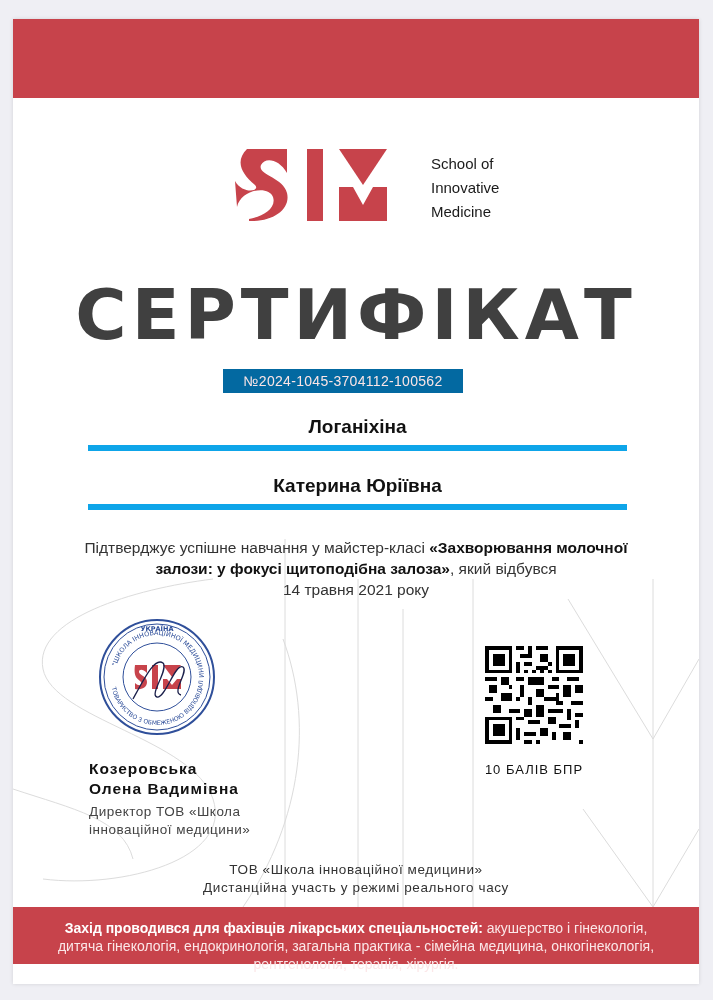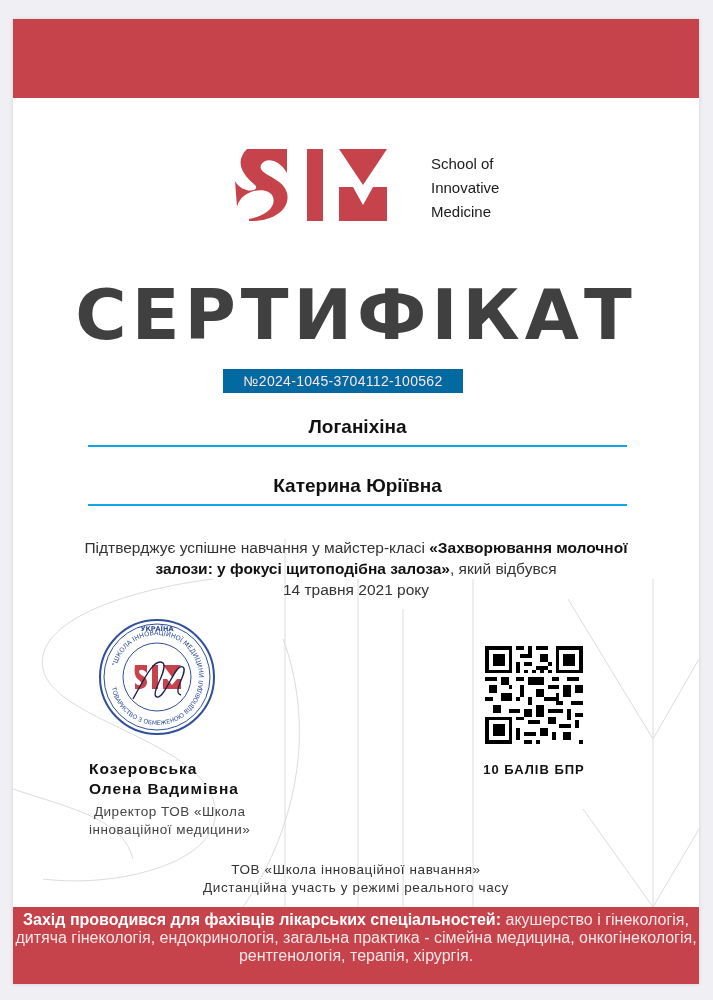--- a/index.html
+++ b/index.html
@@ -50,56 +50,56 @@
     background: #0369a1;
     color: #fbe5e6;
     font-size: 14px; line-height: 24px;
     text-align: center;
     letter-spacing: 0.3px;
   }
   .name-line {
     position: absolute; left: 75px; width: 539px;
     text-align: center;
     font-size: 19px; font-weight: bold; color: #111;
-    border-bottom: 2px solid #0ea5e9;
+    border-bottom: 6px solid #0ea5e9;
     height: 33px; line-height: 30px;
   }
   .surname { top: 393px; }
   .given { top: 452px; }
   .confirm {
     position: absolute; left: 60px; top: 518px; width: 566px;
     text-align: center;
     font-size: 15.5px; line-height: 21px; color: #333;
   }
   .confirm b { color: #111; }
   .stamp { position: absolute; left: 84px; top: 598px; width: 120px; height: 120px; }
   .signer {
     position: absolute; left: 76px; top: 740px;
     font-size: 15.5px; line-height: 20px; color: #111; font-weight: bold; letter-spacing: 1px;
   }
   .signer-role {
     position: absolute; left: 76px; top: 784px;
-    font-size: 13.5px; line-height: 18px; color: #444; letter-spacing: 0.5px; text-align: center;
+    font-size: 13.5px; line-height: 18px; color: #444; letter-spacing: 0.5px;
   }
   .qr { position: absolute; left: 472px; top: 627px; width: 98px; height: 98px; }
   .points {
     position: absolute; left: 440px; top: 743px; width: 162px;
-    text-align: center; font-weight: bold; font-size: 13px; letter-spacing: 1px; color: #111;
+    text-align: center; font-weight: normal; font-size: 13px; letter-spacing: 1px; color: #111;
   }
   .org {
     position: absolute; left: 0; top: 842px; width: 100%;
     text-align: center; font-size: 13.5px; line-height: 18px; color: #333; letter-spacing: 0.6px;
   }
   .banner-bottom {
-    position: absolute; left: 0; top: 888px; width: 100%; height: 77px;
+    position: absolute; left: 0; top: 888px; width: 100%; height: 57px;
     background: #c7434b;
     color: #fbe7e8;
     text-align: center;
-    font-size: 16px; line-height: 18px;
-    padding-top: 4px; box-sizing: border-box;
+    font-size: 14px; line-height: 18px;
+    padding-top: 12px; box-sizing: border-box;
   }
   .banner-bottom b { color: #ffffff; }
 </style>
 </head>
 <body>
 
 <div class="sheet">
   <div class="banner-top"></div>
 
   <svg class="watermark" viewBox="0 0 686 965">
@@ -251,21 +251,21 @@
           <rect x="24" y="24" width="1" height="1"></rect>
         <rect x="16" y="4" width="1" height="1"></rect>
           <rect x="8" y="13" width="1" height="1"></rect>
           <rect x="19" y="14" width="1" height="1"></rect>
       </g>
     </svg>
   </div>
   <div class="points">10 БАЛІВ БПР</div>
 
   <div class="org">
-    <div>ТОВ «Школа інноваційної навчання»</div>
+    <div>ТОВ «Школа інноваційної медицини»</div>
     <div>Дистанційна участь у режимі реального часу</div>
   </div>
 
   <div class="banner-bottom">
     <div><b>Захід проводився для фахівців лікарських спеціальностей:</b><span> акушерство і гінекологія,</span></div>
     <div>дитяча гінекологія, ендокринологія, загальна практика - сімейна медицина, онкогінекологія,</div>
     <div>рентгенологія, терапія, хірургія.</div>
   </div>
 </div>
 

